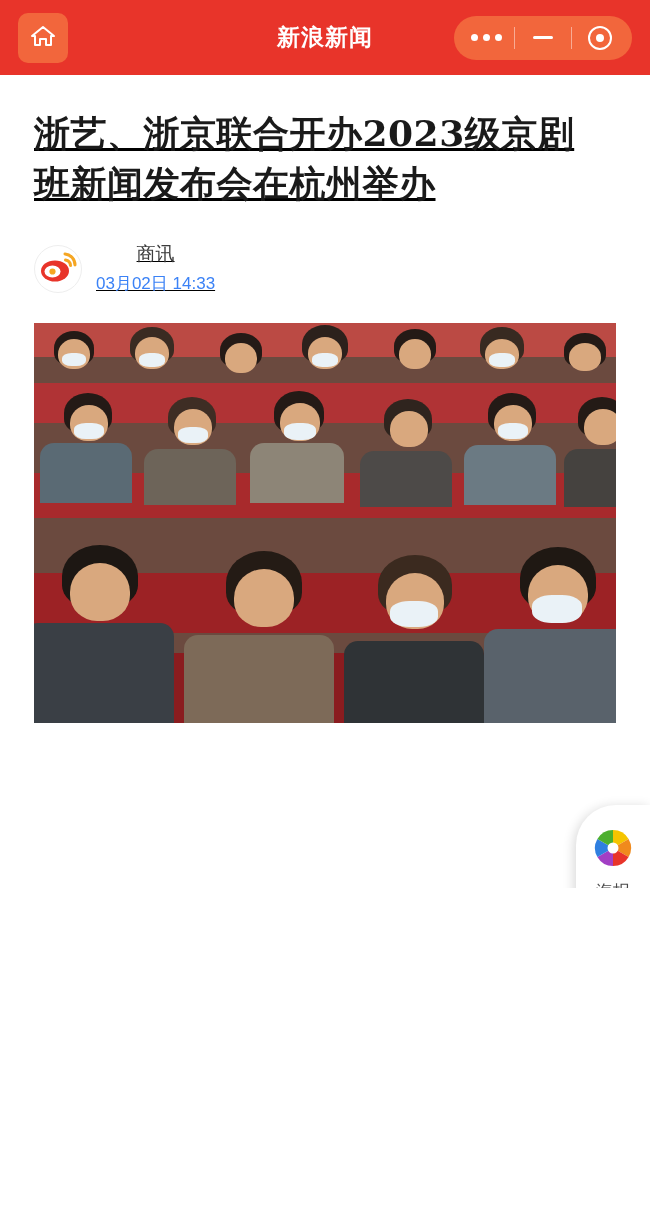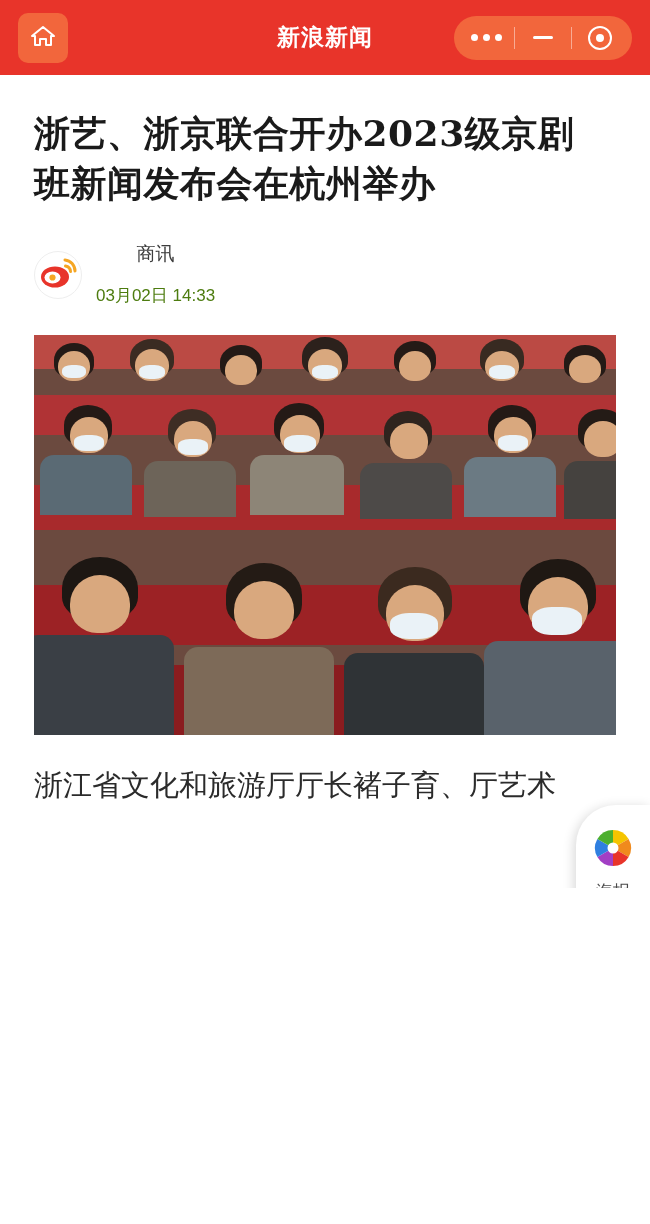--- a/index.html
+++ b/index.html
@@ -9,20 +9,21 @@
     overflow: hidden;
     background: #ffffff;
     font-family: "Liberation Sans", sans-serif;
   }
   .screen {
     position: relative;
     width: 650px;
     height: 888px;
     background: #ffffff;
     overflow: hidden;
+    text-decoration: underline;
   }
 
   
   .topbar {
     position: relative;
     height: 75px;
     background: #e8342a;
     display: flex;
     align-items: center;
     padding: 0 18px;
@@ -118,22 +119,22 @@
     flex: 0 0 auto;
   }
   .byline-text { margin-left: 14px; }
   .author {
     font-size: 19px;
     color: #3c3c3c;
     line-height: 1.3;
   }
   .timestamp {
     font-size: 17px;
-    color: #4d7c0f;
-    margin-top: 17px;
+    color: #3b82f6;
+    margin-top: 5px;
   }
   .body-text {
     margin-top: 30px;
     font-family: "DejaVu Serif", "Liberation Serif", serif;
     font-size: 29px;
     line-height: 1.72;
     color: #2b2b2b;
     text-align: justify;
     letter-spacing: 0.2px;
   }
@@ -345,21 +346,20 @@
         <div class="head" style="left:352px; top:250px; width:58px; height:56px;"></div>
         <div class="mask" style="left:356px; top:278px; width:48px; height:26px;"></div>
 
         <div class="torso" style="left:450px; top:306px; width:150px; height:104px; background:#59626b;"></div>
         <div class="hair" style="left:486px; top:224px; width:76px; height:62px; background:#1f1813;"></div>
         <div class="head" style="left:494px; top:242px; width:60px; height:58px;"></div>
         <div class="mask" style="left:498px; top:272px; width:50px; height:28px;"></div>
       </div>
     </div>
 
-    <div class="tail-text">浙江省文化和旅游厅厅长褚子育、厅艺术</div>
   </div>
 
   <div class="share-panel">
     <div class="share-item">
       <span class="poster-icon">
         <svg width="46" height="46" viewBox="0 0 46 46">
           <g transform="translate(23,23)">
             <path d="M0 0 L0 -18 A18 18 0 0 1 15.6 -9 Z" fill="#f5c400"></path>
             <path d="M0 0 L15.6 -9 A18 18 0 0 1 15.6 9 Z" fill="#f08a1d"></path>
             <path d="M0 0 L15.6 9 A18 18 0 0 1 0 18 Z" fill="#e8342a"></path>

